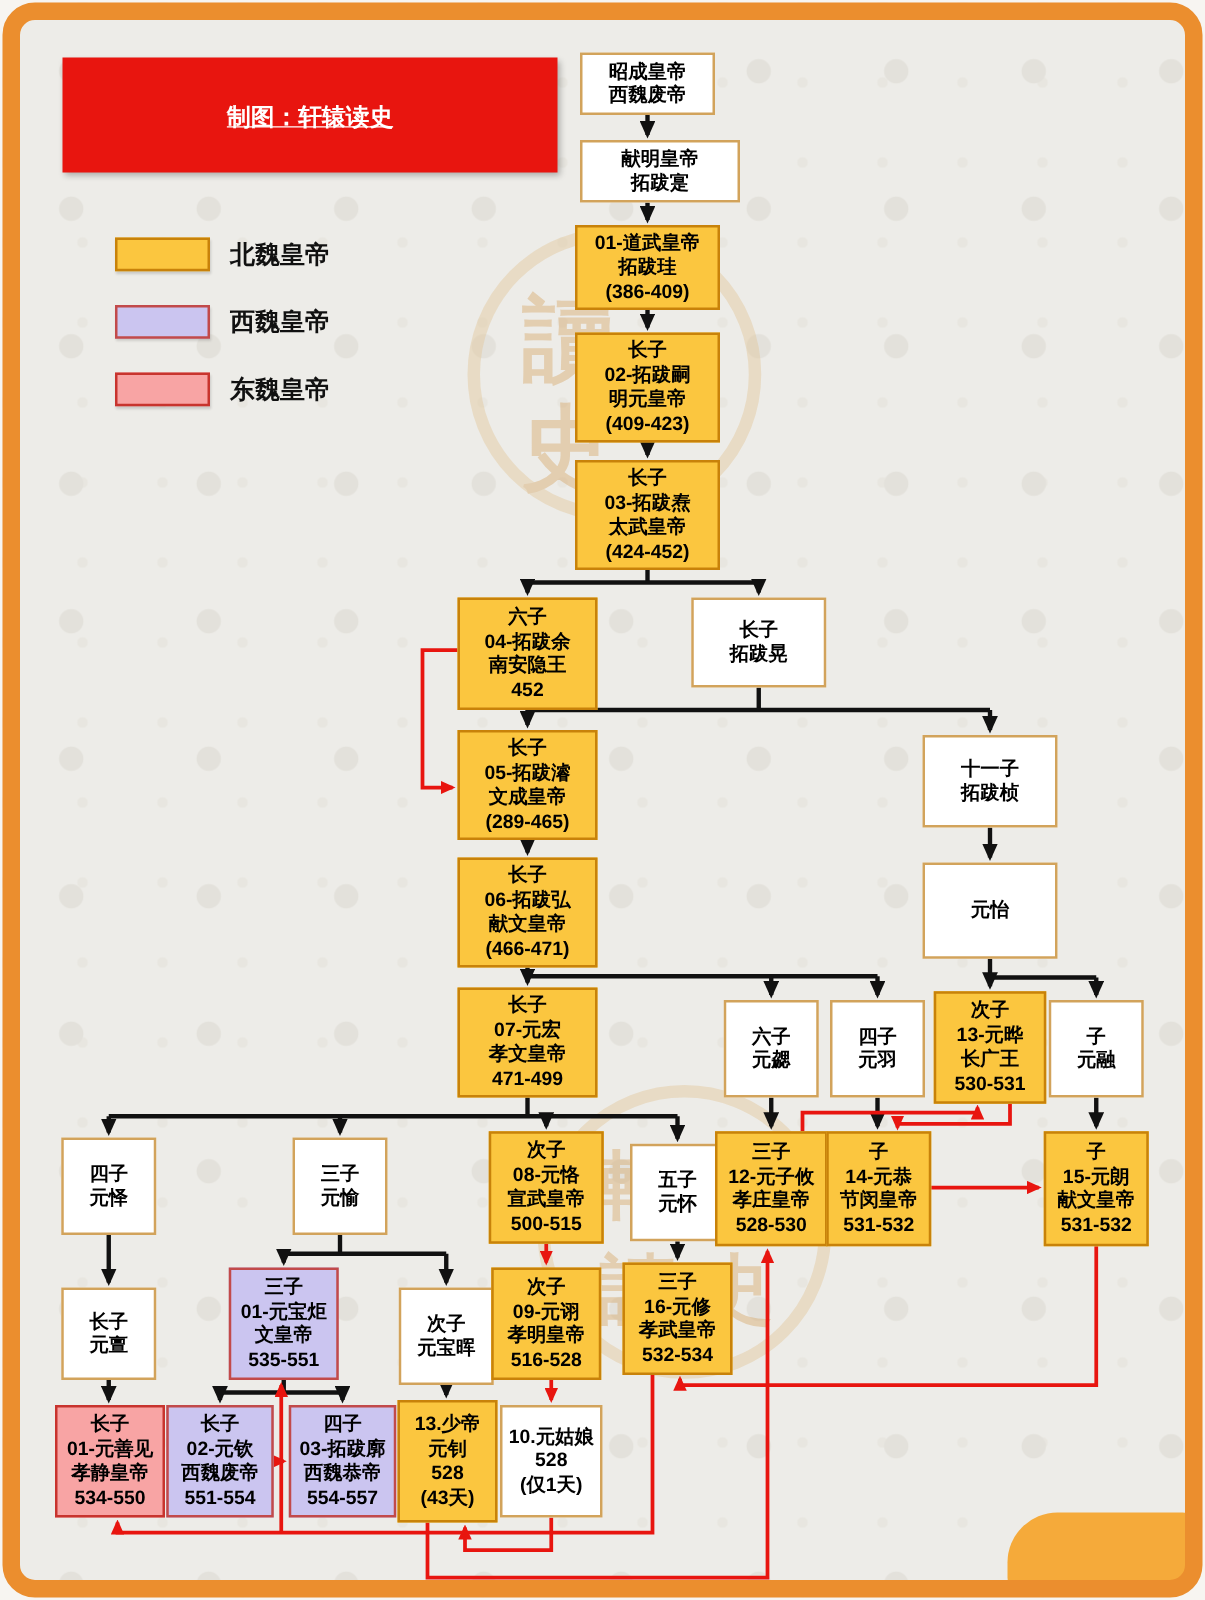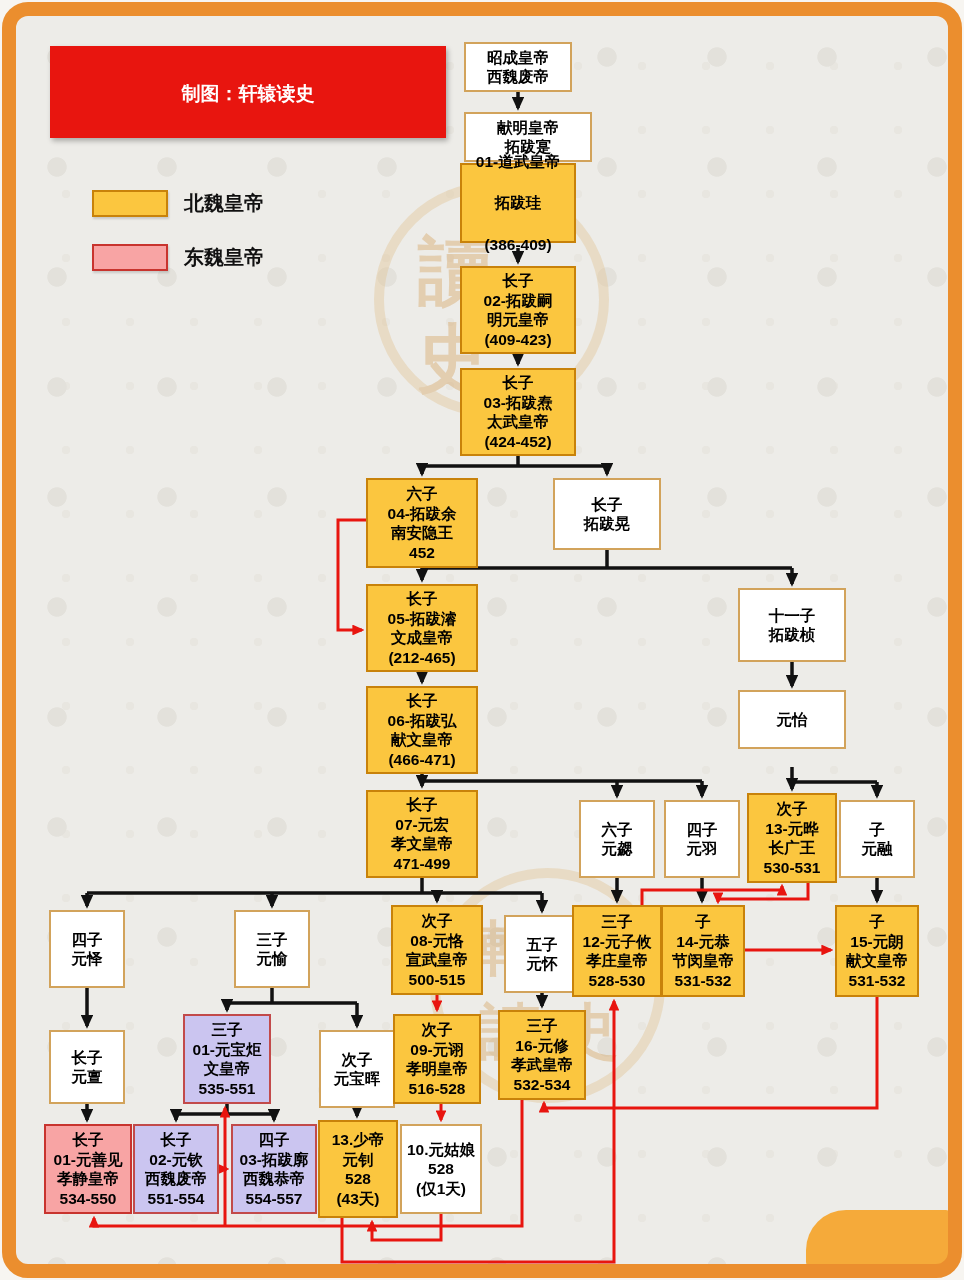--- a/index.html
+++ b/index.html
@@ -9,21 +9,21 @@
     background-image:radial-gradient(#e3e1db 12%,transparent 13%),radial-gradient(#e8e6e0 9%,transparent 10%);
     background-size:110px 110px,64px 64px;background-position:0 0,32px 32px;}
   .frame{position:absolute;inset:2px;border:14px solid #EB8E2E;border-radius:26px;z-index:8;pointer-events:none;}
   .corner-blob{position:absolute;right:6px;bottom:6px;width:150px;height:62px;background:#F5AA3A;
     border-radius:40px 10px 20px 10px;z-index:7;}
   
   .title{position:absolute;left:48px;top:44px;width:396px;height:92px;background:#E8150F;color:#fff;
     display:flex;flex-direction:column;justify-content:center;align-items:center;z-index:4;
     box-shadow:2px 3px 5px rgba(0,0,0,.28);}
   .t1{font-size:29px;font-weight:bold;letter-spacing:1px;}
-  .t2{font-size:19px;font-weight:bold;margin-top:4px;}
+  .t2{font-size:19px;font-weight:bold;margin-top:4px;text-decoration:underline;}
   
   .legend{position:absolute;left:90px;top:162px;z-index:4;}
   .lrow{display:flex;align-items:center;height:30px;margin-bottom:6px;margin-top:24px;}
   .sw{width:76px;height:27px;margin-right:16px;box-sizing:border-box;box-shadow:1px 2px 2px rgba(0,0,0,.15);}
   .sw-n{background:#FBC63F;border:2px solid #C8820A;}
   .sw-w{background:#CBC5F0;border:2px solid #C24A4A;}
   .sw-e{background:#F8A4A4;border:2px solid #C8342E;}
   .ltext{font-size:20px;font-weight:bold;color:#111;}
   
   .wm{position:absolute;z-index:1;pointer-events:none;color:#DDBC8C;opacity:.45;}
@@ -129,21 +129,21 @@
 
   <div id="tree">
       <div class="node t-plain" style="left: 462px; top: 40px; width: 108px; height: 50px;">
         <div class="nl">昭成皇帝</div>
         <div class="nl">西魏废帝</div>
       </div>
       <div class="node t-plain" style="left: 462px; top: 110px; width: 128px; height: 50px;">
         <div class="nl">献明皇帝</div>
         <div class="nl">拓跋寔</div>
       </div>
-      <div class="node t-northern" style="left: 458px; top: 161px; width: 116px; height: 80px; gap: 22px;">
+      <div class="node t-northern" style="left: 458px; top: 178px; width: 116px; height: 68px;">
         <div class="nl">01-道武皇帝</div>
         <div class="nl">拓跋珪</div>
         <div class="nl">(386-409)</div>
       </div>
       <div class="node t-northern" style="left: 458px; top: 264px; width: 116px; height: 88px;">
         <div class="nl">长子</div>
         <div class="nl">02-拓跋嗣</div>
         <div class="nl">明元皇帝</div>
         <div class="nl">(409-423)</div>
       </div>
@@ -160,33 +160,33 @@
         <div class="nl">452</div>
       </div>
       <div class="node t-plain" style="left: 551px; top: 476px; width: 108px; height: 72px;">
         <div class="nl">长子</div>
         <div class="nl">拓跋晃</div>
       </div>
       <div class="node t-northern" style="left: 364px; top: 582px; width: 112px; height: 88px;">
         <div class="nl">长子</div>
         <div class="nl">05-拓跋濬</div>
         <div class="nl">文成皇帝</div>
-        <div class="nl">(212-465)</div>
+        <div class="nl">(289-465)</div>
       </div>
       <div class="node t-plain" style="left: 736px; top: 586px; width: 108px; height: 74px;">
         <div class="nl">十一子</div>
         <div class="nl">拓跋桢</div>
       </div>
       <div class="node t-northern" style="left: 364px; top: 684px; width: 112px; height: 88px;">
         <div class="nl">长子</div>
         <div class="nl">06-拓跋弘</div>
         <div class="nl">献文皇帝</div>
         <div class="nl">(466-471)</div>
       </div>
-      <div class="node t-plain" style="left: 736px; top: 688px; width: 108px; height: 59px;">
+      <div class="node t-plain" style="left: 736px; top: 688px; width: 108px; height: 77px;">
         <div class="nl">元怡</div>
       </div>
       <div class="node t-northern" style="left: 364px; top: 788px; width: 112px; height: 88px;">
         <div class="nl">长子</div>
         <div class="nl">07-元宏</div>
         <div class="nl">孝文皇帝</div>
         <div class="nl">471-499</div>
       </div>
       <div class="node t-plain" style="left: 577px; top: 798px; width: 76px; height: 78px;">
         <div class="nl">六子</div>
@@ -302,20 +302,24 @@
   <div class="title">
     <div class="t2">制图：轩辕读史</div>
   </div>
 
   <div class="legend">
     <div class="lrow">
       <span class="sw sw-n"></span>
       <span class="ltext">北魏皇帝</span>
     </div>
     <div class="lrow">
+      <span class="sw sw-w"></span>
+      <span class="ltext">西魏皇帝</span>
+    </div>
+    <div class="lrow">
       <span class="sw sw-e"></span>
       <span class="ltext">东魏皇帝</span>
     </div>
   </div>
 
   <div class="corner-blob"></div>
 </div>
 <div class="frame"></div>
 
 </body></html>

